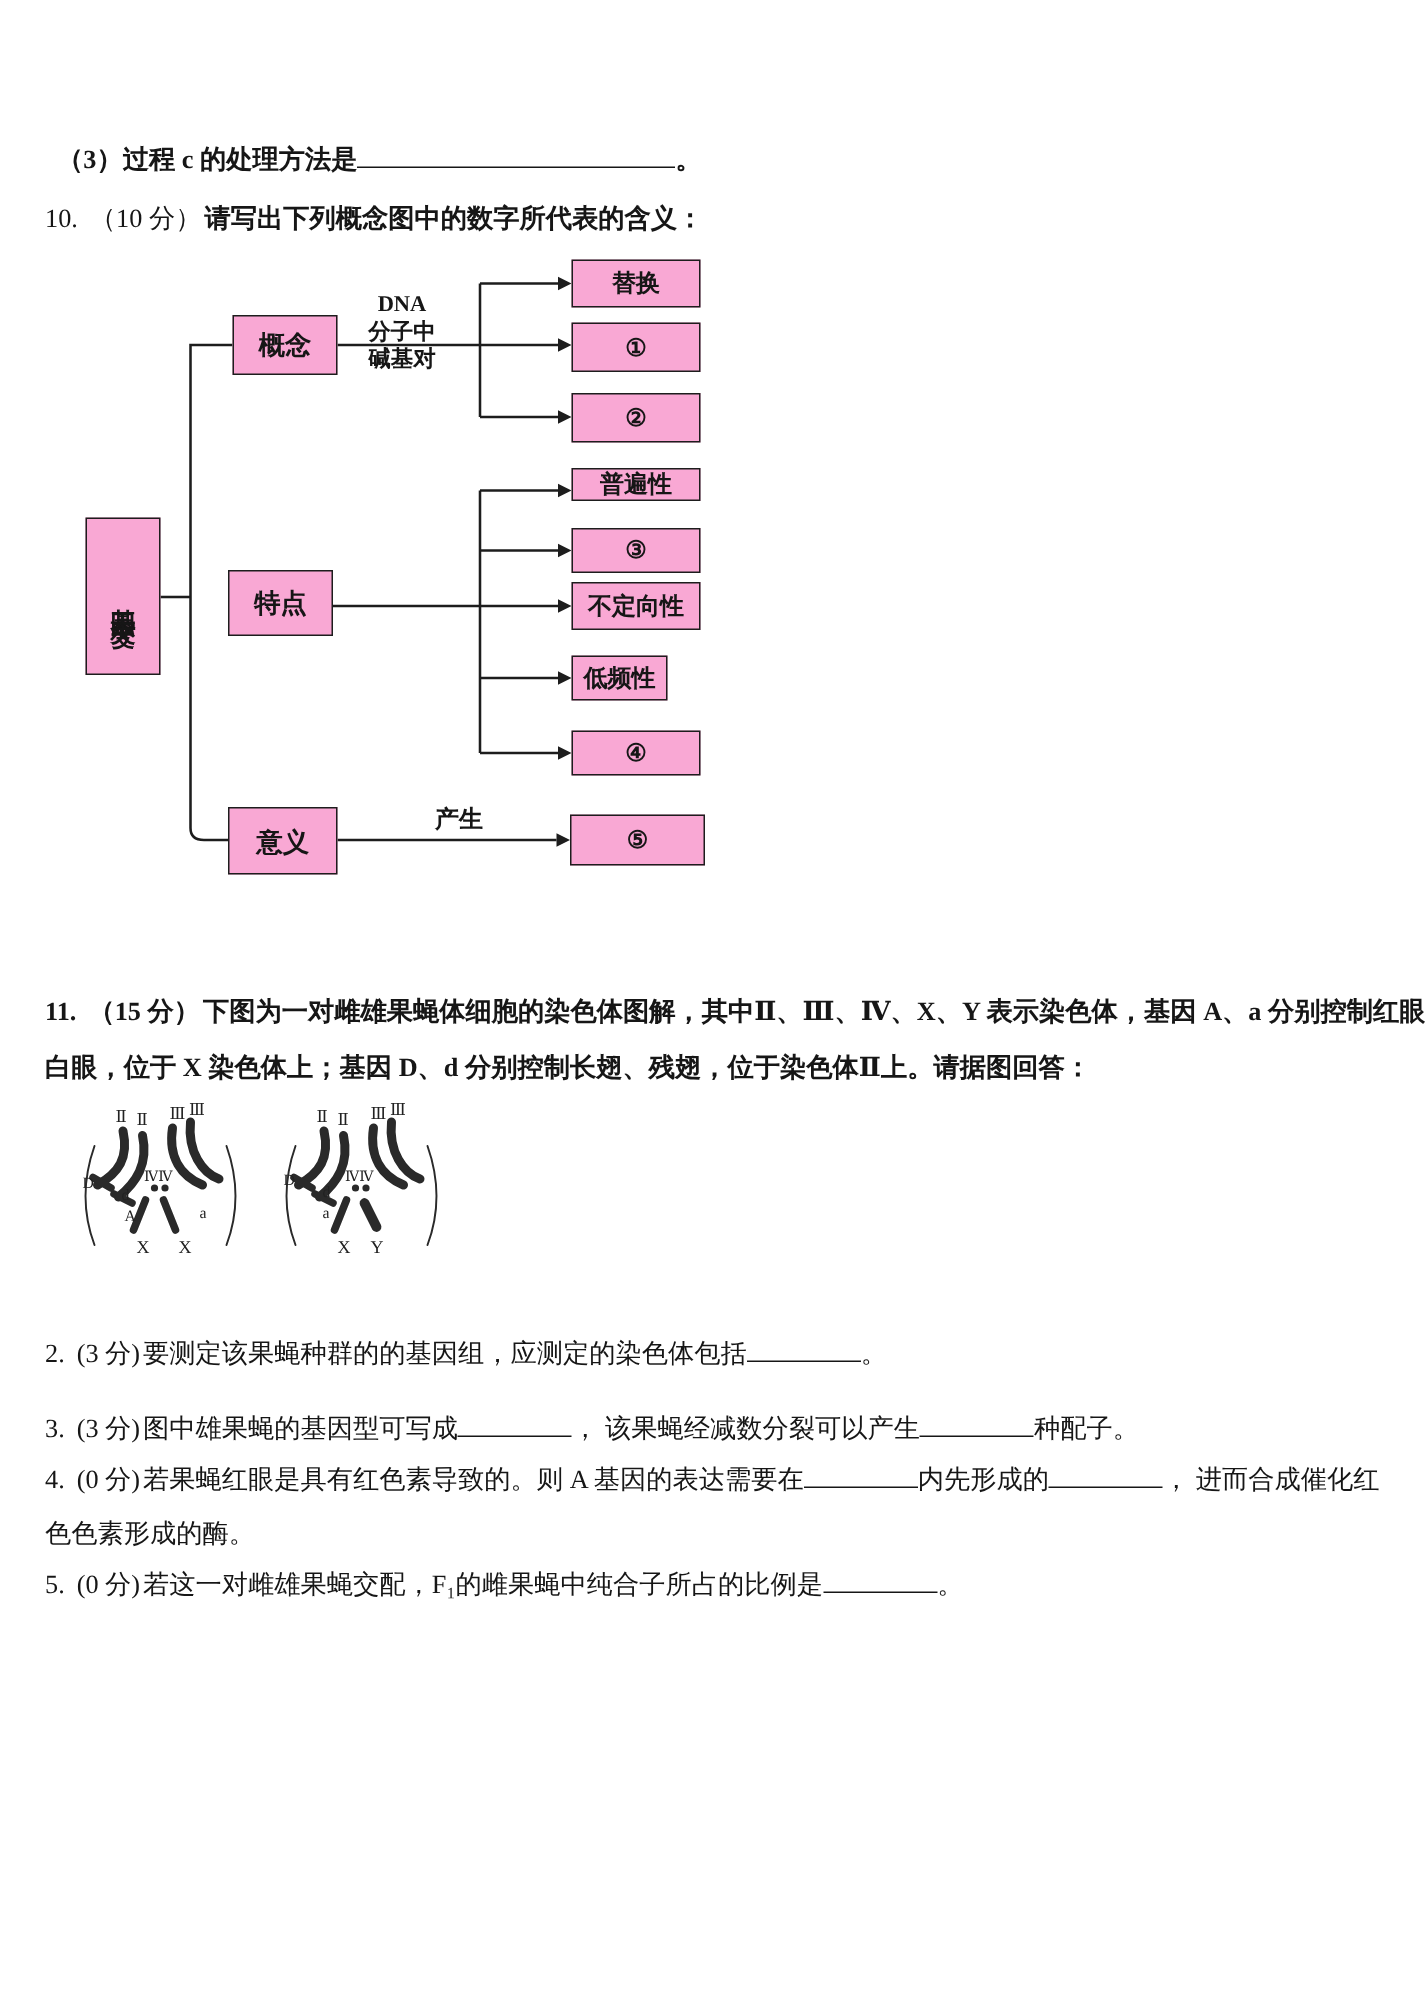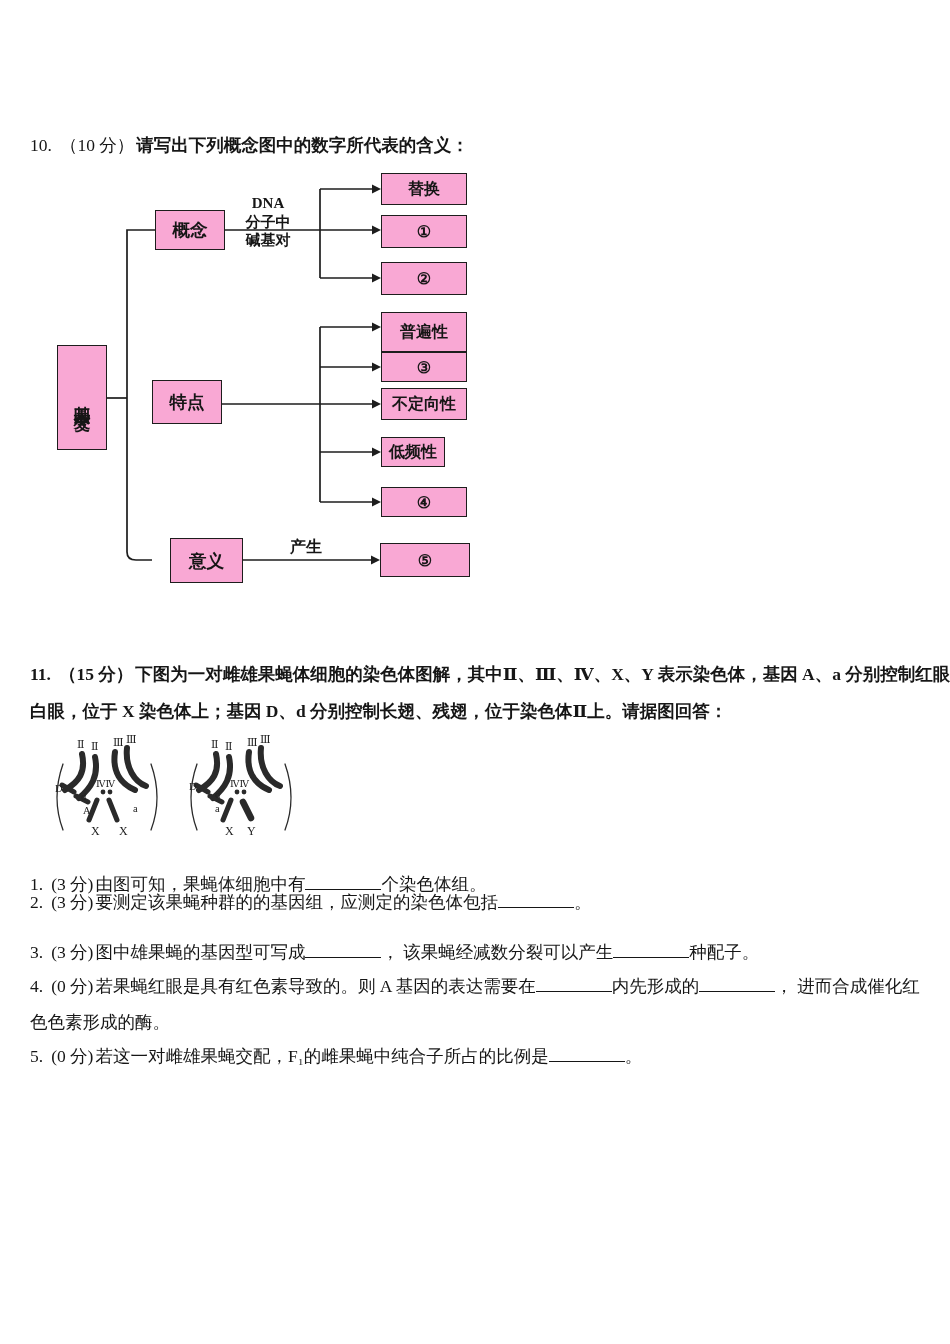--- a/index.html
+++ b/index.html
@@ -38,20 +38,23 @@
     position:absolute;text-align:center;font-weight:bold;font-size:15px;
     line-height:18.5px;
   }
   svg text{font-family:"Liberation Serif","DejaVu Serif",serif;}
 </style>
 </head>
 <body>
 
 <div class="page">
 
+  <div class="abs line bold" style="left:38px;top:94px;">
+    <span>（3）过程 c 的处理方法是</span><span class="blank w212"></span><span>。</span>
+  </div>
 
   <div class="abs line" style="left:30px;top:133px;">
     <span class="qnum">10.</span><span class="qscore">（10 分）</span><span class="bold">请写出下列概念图中的数字所代表的含义：</span>
   </div>
 
   <div class="diagram">
     <svg width="432" height="420" viewBox="0 0 432 420" style="position:absolute;left:0;top:0;">
       <g stroke="#1d1d1d" stroke-width="1.7" fill="none">
 
         <path d="M105,62 L77,62 L77,384 Q77,392 86,392 L102,392"></path>
@@ -81,34 +84,34 @@
         <polygon points="322,279.5 322,288.5 331,284"></polygon>
         <polygon points="322,329.5 322,338.5 331,334"></polygon>
         <polygon points="321,387.5 321,396.5 330,392"></polygon>
       </g>
     </svg>
 
     <div class="dbox rootbox" style="left:7px;top:177px;width:50px;height:105px;">基因突变</div>
 
     <div class="dbox" style="left:105px;top:42px;width:70px;height:40px;">概念</div>
     <div class="dbox" style="left:102px;top:212px;width:70px;height:44px;">特点</div>
-    <div class="dbox" style="left:120px;top:370px;width:73px;height:45px;">意义</div>
+    <div class="dbox" style="left:102px;top:370px;width:73px;height:45px;">意义</div>
 
     <div class="edgelabel" style="left:184px;top:26px;width:68px;">
       <div>DNA</div>
       <div>分子中</div>
       <div>碱基对</div>
     </div>
     <div class="edgelabel" style="left:228px;top:370px;width:56px;font-size:16px;">产生</div>
 
     <div class="dbox leaf" style="left:331px;top:5px;width:86px;height:32px;">替换</div>
     <div class="dbox leaf" style="left:331px;top:47px;width:86px;height:33px;">①</div>
     <div class="dbox leaf" style="left:331px;top:94px;width:86px;height:33px;">②</div>
 
-    <div class="dbox leaf" style="left:331px;top:144px;width:86px;height:40px;">普遍性</div>
+    <div class="dbox leaf" style="left:331px;top:144px;width:86px;height:22px;">普遍性</div>
     <div class="dbox leaf" style="left:331px;top:184px;width:86px;height:30px;">③</div>
     <div class="dbox leaf" style="left:331px;top:220px;width:86px;height:32px;">不定向性</div>
     <div class="dbox leaf" style="left:331px;top:269px;width:64px;height:30px;">低频性</div>
     <div class="dbox leaf" style="left:331px;top:319px;width:86px;height:30px;">④</div>
 
     <div class="dbox leaf" style="left:330px;top:375px;width:90px;height:34px;">⑤</div>
   </div>
 
 
   <div class="abs para" style="left:30px;top:656px;font-weight:600;">
@@ -173,23 +176,20 @@
         <text x="185" y="57" font-size="9.5">ⅣⅣ</text>
         <text x="144" y="60" font-size="10.5">D</text>
         <text x="170" y="68" font-size="10.5">d</text>
         <text x="170" y="82" font-size="10.5">a</text>
         <text x="180" y="105" font-size="12">X</text>
         <text x="202" y="105" font-size="12">Y</text>
       </g>
     </g>
   </svg>
 
-  <div class="abs subq line" style="left:30px;top:866px;">
-    <span class="qnum">1.</span><span class="qscore">(3 分)</span><span>由图可知，果蝇体细胞中有</span><span class="blank w76"></span><span>个染色体组。</span>
-  </div>
 
   <div class="abs subq line" style="left:30px;top:884px;">
     <span class="qnum">2.</span><span class="qscore">(3 分)</span><span>要测定该果蝇种群的的基因组，应测定的染色体包括</span><span class="blank w76"></span><span>。</span>
   </div>
 
   <div class="abs subq line" style="left:30px;top:934px;">
     <span class="qnum">3.</span><span class="qscore">(3 分)</span><span>图中雄果蝇的基因型可写成</span><span class="blank w76"></span><span>， 该果蝇经减数分裂可以产生</span><span class="blank w76"></span><span>种配子。</span>
   </div>
 
   <div class="abs subq" style="left:30px;top:968px;white-space:normal;">

